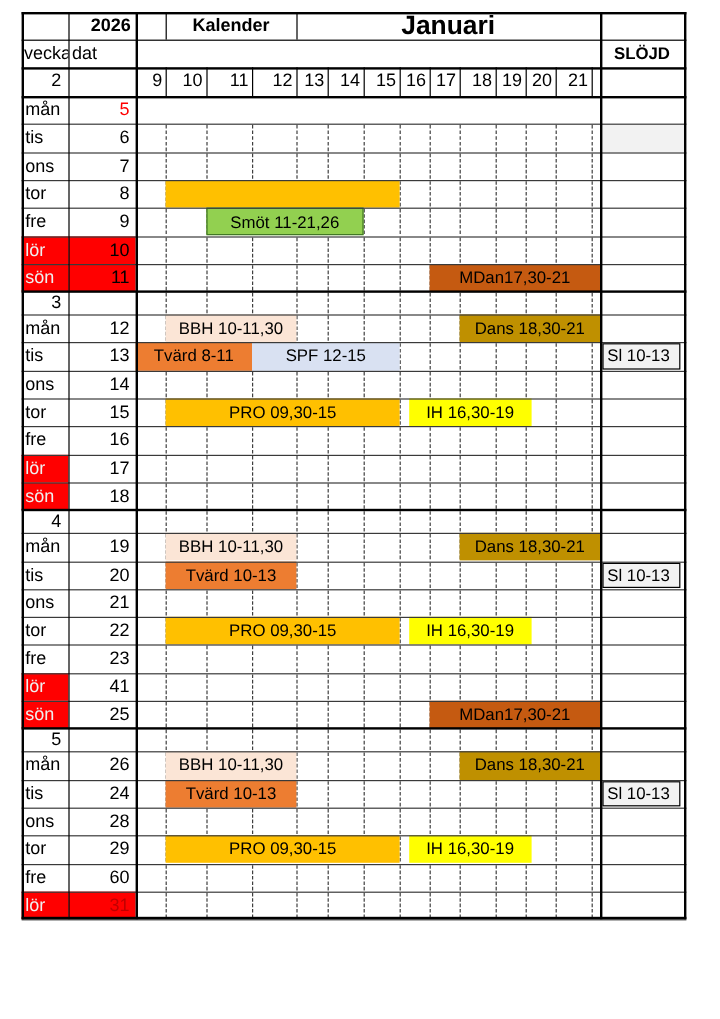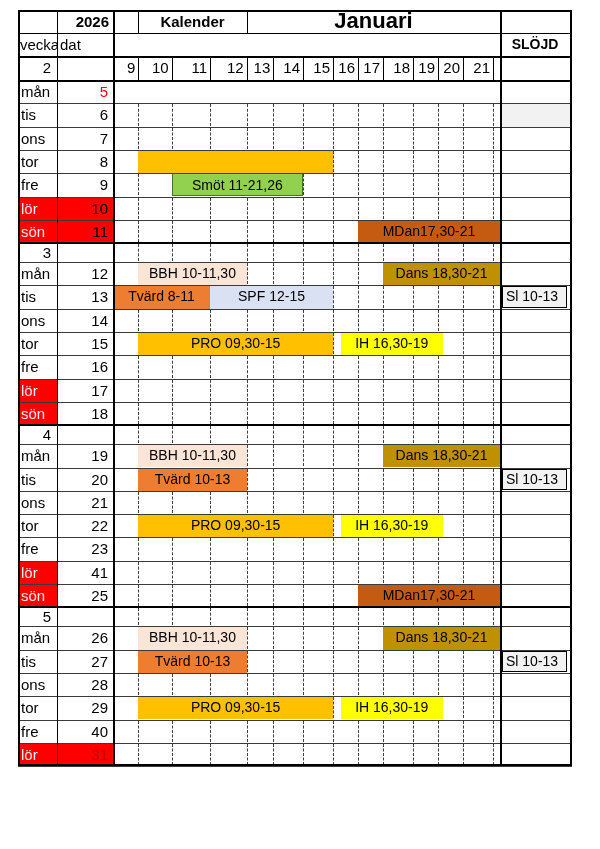--- a/index.html
+++ b/index.html
@@ -455,21 +455,21 @@
       <div class="dash" style="left: 358px; top: 627.3px; height: 21.3px;"></div>
       <div class="dash" style="left: 383px; top: 627.3px; height: 21.3px;"></div>
       <div class="dash" style="left: 413px; top: 627.3px; height: 21.3px;"></div>
       <div class="dash" style="left: 438px; top: 627.3px; height: 21.3px;"></div>
       <div class="dash" style="left: 463px; top: 627.3px; height: 21.3px;"></div>
       <div class="dash" style="left: 493px; top: 627.3px; height: 21.3px;"></div>
       <div class="bar" style="left: 138.3px; top: 626.3px; width: 108.4px; height: 23.3px; line-height: 23.3px; font-size: 14px; background: rgb(251, 229, 214); border: none; box-sizing: border-box;">BBH 10-11,30</div>
       <div class="bar" style="left: 383px; top: 626.3px; width: 117px; height: 23.3px; line-height: 23.3px; font-size: 14px; background: rgb(191, 144, 0); border: none; box-sizing: border-box;">Dans 18,30-21</div>
       <div class="sep" style="left: 18px; top: 649.6px; width: 554px; height: 1px; background: rgb(58, 58, 58); z-index: 4;"></div>
       <div class="cell" style="left: 18px; top: 649.6px; width: 39px; height: 23.3px; line-height: 23.3px; font-size: 15px; padding-left: 3px; box-sizing: border-box; background: transparent; color: rgb(0, 0, 0);">tis</div>
-      <div class="cell rt" style="left: 57px; top: 649.6px; width: 56px; height: 23.3px; line-height: 23.3px; font-size: 15px; padding-right: 5px; box-sizing: border-box; background: transparent; color: rgb(0, 0, 0);">27</div>
+      <div class="cell rt" style="left: 57px; top: 649.6px; width: 56px; height: 23.3px; line-height: 23.3px; font-size: 15px; padding-right: 5px; box-sizing: border-box; background: transparent; color: rgb(0, 0, 0);">24</div>
       <div class="dash" style="left: 138.3px; top: 650.6px; height: 21.3px;"></div>
       <div class="dash" style="left: 171.7px; top: 650.6px; height: 21.3px;"></div>
       <div class="dash" style="left: 210px; top: 650.6px; height: 21.3px;"></div>
       <div class="dash" style="left: 246.7px; top: 650.6px; height: 21.3px;"></div>
       <div class="dash" style="left: 273.3px; top: 650.6px; height: 21.3px;"></div>
       <div class="dash" style="left: 303px; top: 650.6px; height: 21.3px;"></div>
       <div class="dash" style="left: 333px; top: 650.6px; height: 21.3px;"></div>
       <div class="dash" style="left: 358px; top: 650.6px; height: 21.3px;"></div>
       <div class="dash" style="left: 383px; top: 650.6px; height: 21.3px;"></div>
       <div class="dash" style="left: 413px; top: 650.6px; height: 21.3px;"></div>
@@ -507,21 +507,21 @@
       <div class="dash" style="left: 358px; top: 697.2px; height: 21.3px;"></div>
       <div class="dash" style="left: 383px; top: 697.2px; height: 21.3px;"></div>
       <div class="dash" style="left: 413px; top: 697.2px; height: 21.3px;"></div>
       <div class="dash" style="left: 438px; top: 697.2px; height: 21.3px;"></div>
       <div class="dash" style="left: 463px; top: 697.2px; height: 21.3px;"></div>
       <div class="dash" style="left: 493px; top: 697.2px; height: 21.3px;"></div>
       <div class="bar" style="left: 138.3px; top: 696.2px; width: 194.7px; height: 23.3px; line-height: 23.3px; font-size: 14px; background: rgb(255, 192, 0); border: none; box-sizing: border-box;">PRO 09,30-15</div>
       <div class="bar" style="left: 340.5px; top: 696.2px; width: 102.5px; height: 23.3px; line-height: 23.3px; font-size: 14px; background: rgb(255, 255, 0); border: none; box-sizing: border-box;">IH 16,30-19</div>
       <div class="sep" style="left: 18px; top: 719.5px; width: 554px; height: 1px; background: rgb(58, 58, 58); z-index: 4;"></div>
       <div class="cell" style="left: 18px; top: 719.5px; width: 39px; height: 23.3px; line-height: 23.3px; font-size: 15px; padding-left: 3px; box-sizing: border-box; background: transparent; color: rgb(0, 0, 0);">fre</div>
-      <div class="cell rt" style="left: 57px; top: 719.5px; width: 56px; height: 23.3px; line-height: 23.3px; font-size: 15px; padding-right: 5px; box-sizing: border-box; background: transparent; color: rgb(0, 0, 0);">40</div>
+      <div class="cell rt" style="left: 57px; top: 719.5px; width: 56px; height: 23.3px; line-height: 23.3px; font-size: 15px; padding-right: 5px; box-sizing: border-box; background: transparent; color: rgb(0, 0, 0);">60</div>
       <div class="dash" style="left: 138.3px; top: 720.5px; height: 21.3px;"></div>
       <div class="dash" style="left: 171.7px; top: 720.5px; height: 21.3px;"></div>
       <div class="dash" style="left: 210px; top: 720.5px; height: 21.3px;"></div>
       <div class="dash" style="left: 246.7px; top: 720.5px; height: 21.3px;"></div>
       <div class="dash" style="left: 273.3px; top: 720.5px; height: 21.3px;"></div>
       <div class="dash" style="left: 303px; top: 720.5px; height: 21.3px;"></div>
       <div class="dash" style="left: 333px; top: 720.5px; height: 21.3px;"></div>
       <div class="dash" style="left: 358px; top: 720.5px; height: 21.3px;"></div>
       <div class="dash" style="left: 383px; top: 720.5px; height: 21.3px;"></div>
       <div class="dash" style="left: 413px; top: 720.5px; height: 21.3px;"></div>

